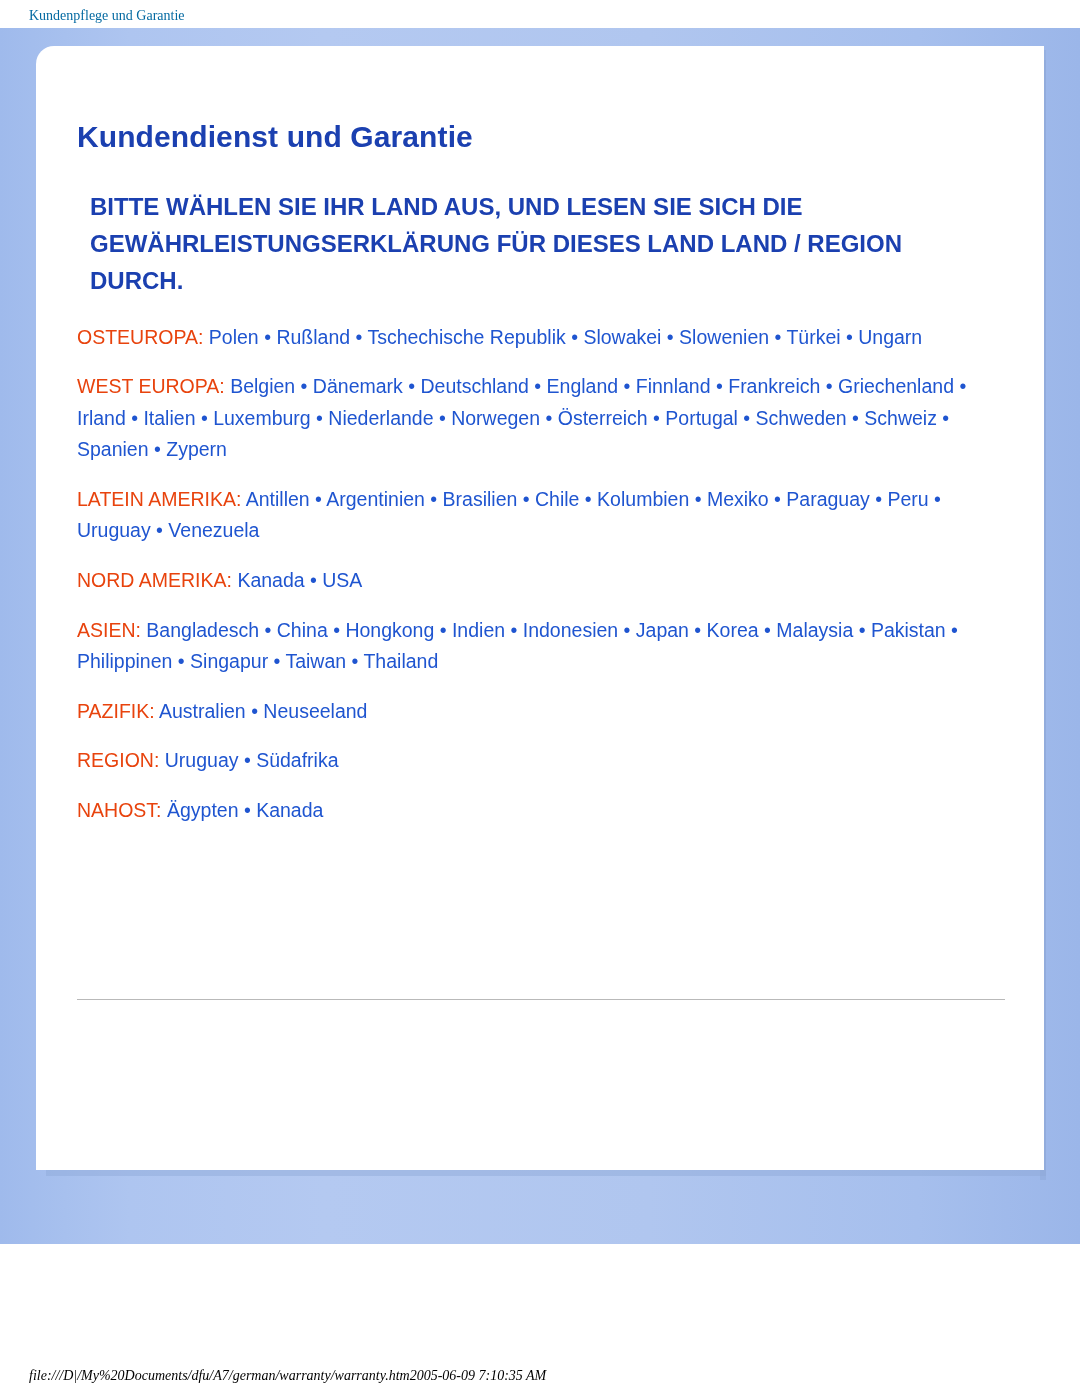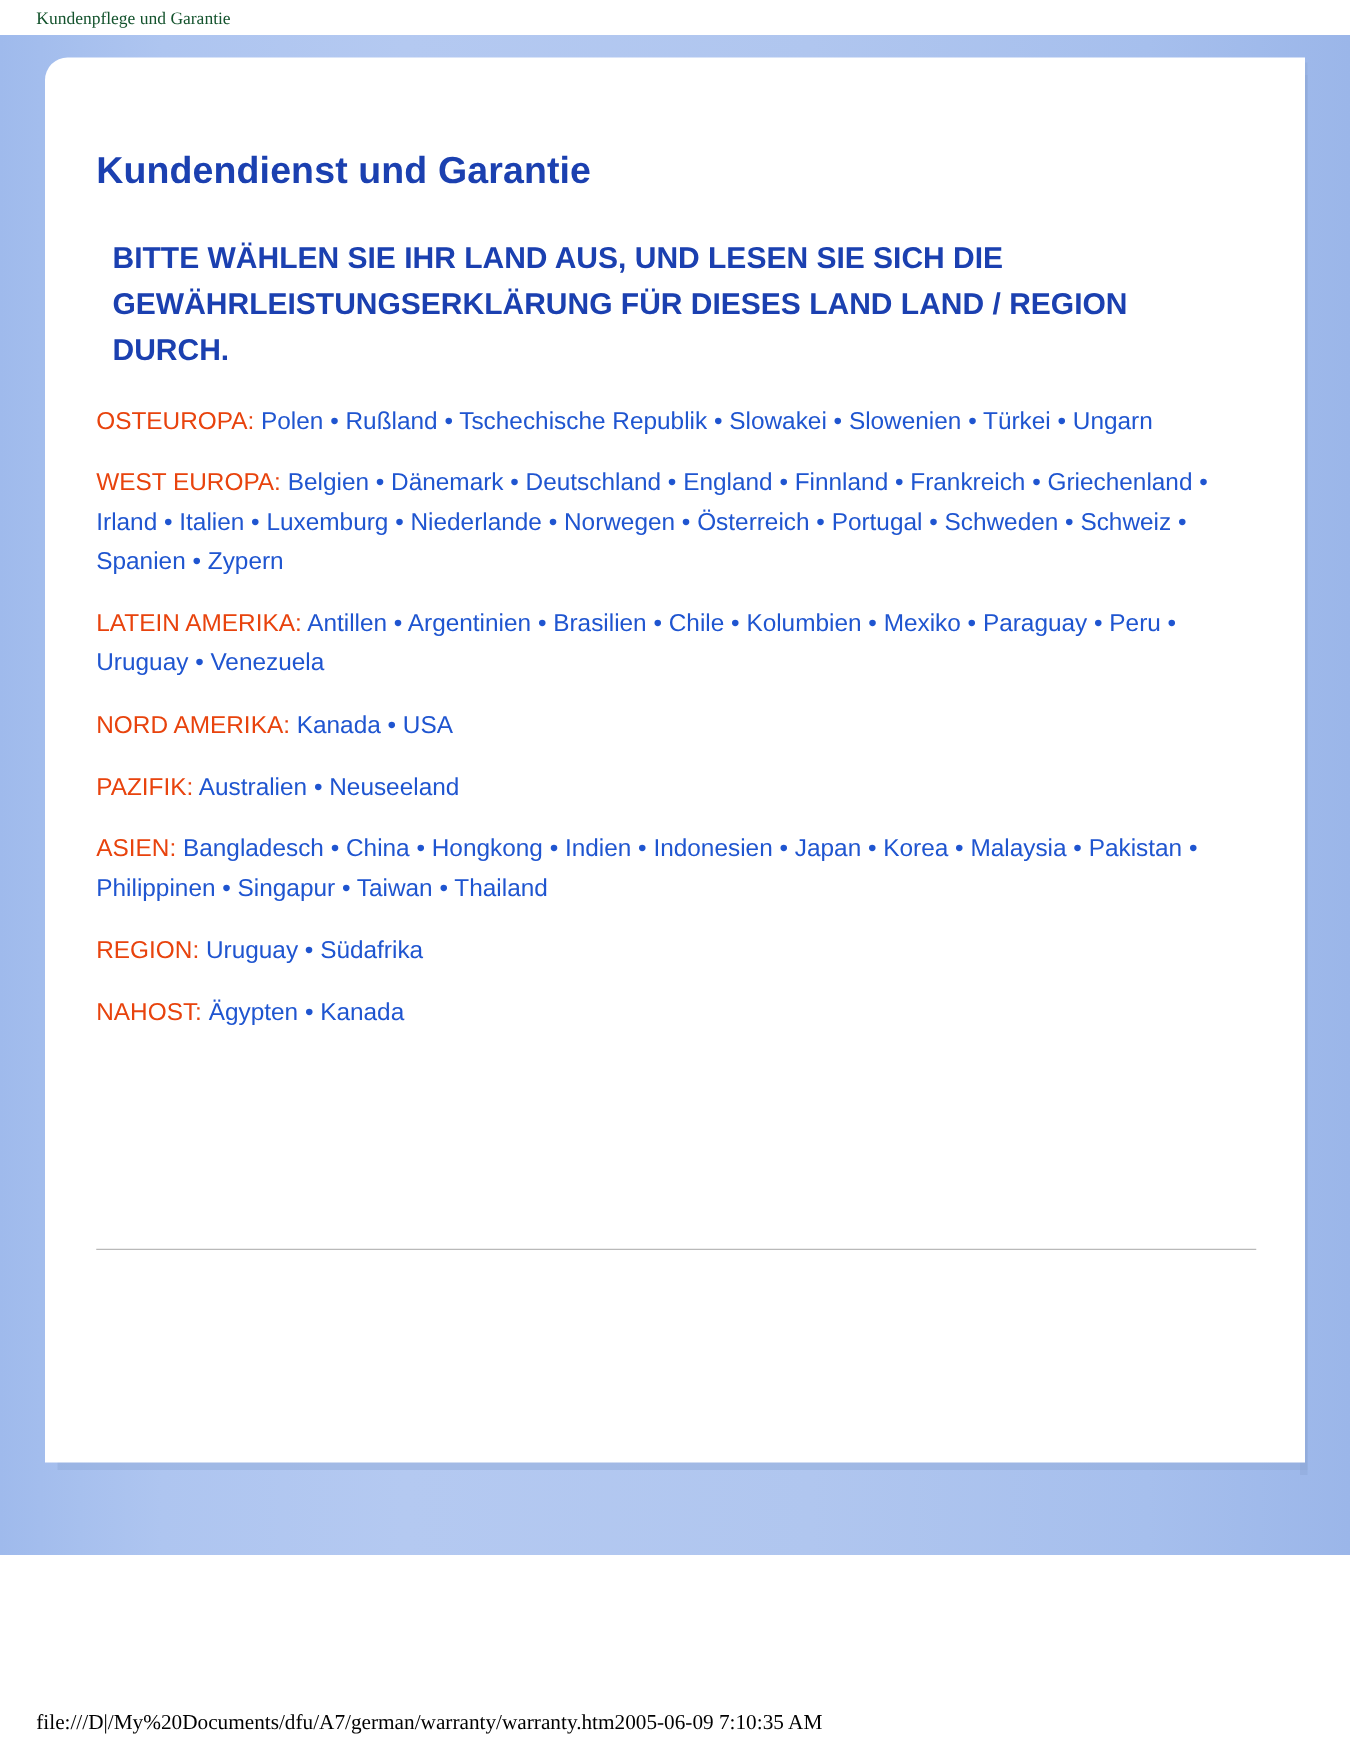--- a/index.html
+++ b/index.html
@@ -17,33 +17,34 @@
 
   
   .print-header {
     position: absolute;
     top: 0;
     left: 0;
     width: 1080px;
     height: 28px;
     font-family: "Liberation Serif", serif;
     font-size: 14px;
-    color: #14532d;
+    color: #0369a1;
     padding: 8px 0 0 29px;
     box-sizing: border-box;
     white-space: nowrap;
   }
   .print-footer {
     position: absolute;
     left: 29px;
     top: 1368px;
     font-family: "Liberation Serif", serif;
-    font-size: 17px;
+    font-size: 14px;
     color: #000000;
     white-space: nowrap;
+    font-style: italic;
   }
 
   
   .page-canvas {
     position: absolute;
     left: 0;
     top: 28px;
     width: 1080px;
     height: 1332px;
     background: #fef9c3;
@@ -175,30 +176,30 @@
       <span class="region-label">LATEIN AMERIKA:</span>
       <span>Antillen • Argentinien • Brasilien • Chile • Kolumbien • Mexiko • Paraguay • Peru • Uruguay • Venezuela</span>
     </p>
 
     <p class="region-block">
       <span class="region-label">NORD AMERIKA:</span>
       <span>Kanada • USA</span>
     </p>
 
     <p class="region-block">
+      <span class="region-label">ASIEN:</span>
+      <span>Bangladesch • China • Hongkong • Indien • Indonesien • Japan • Korea • Malaysia • Pakistan • Philippinen • Singapur • Taiwan • Thailand</span>
+    </p>
+
+    <p class="region-block">
       <span class="region-label">PAZIFIK:</span>
       <span>Australien • Neuseeland</span>
     </p>
 
     <p class="region-block">
-      <span class="region-label">ASIEN:</span>
-      <span>Bangladesch • China • Hongkong • Indien • Indonesien • Japan • Korea • Malaysia • Pakistan • Philippinen • Singapur • Taiwan • Thailand</span>
-    </p>
-
-    <p class="region-block">
       <span class="region-label">REGION:</span>
       <span>Uruguay • Südafrika</span>
     </p>
 
     <p class="region-block">
       <span class="region-label">NAHOST:</span>
       <span>Ägypten • Kanada</span>
     </p>
 
   </div>

